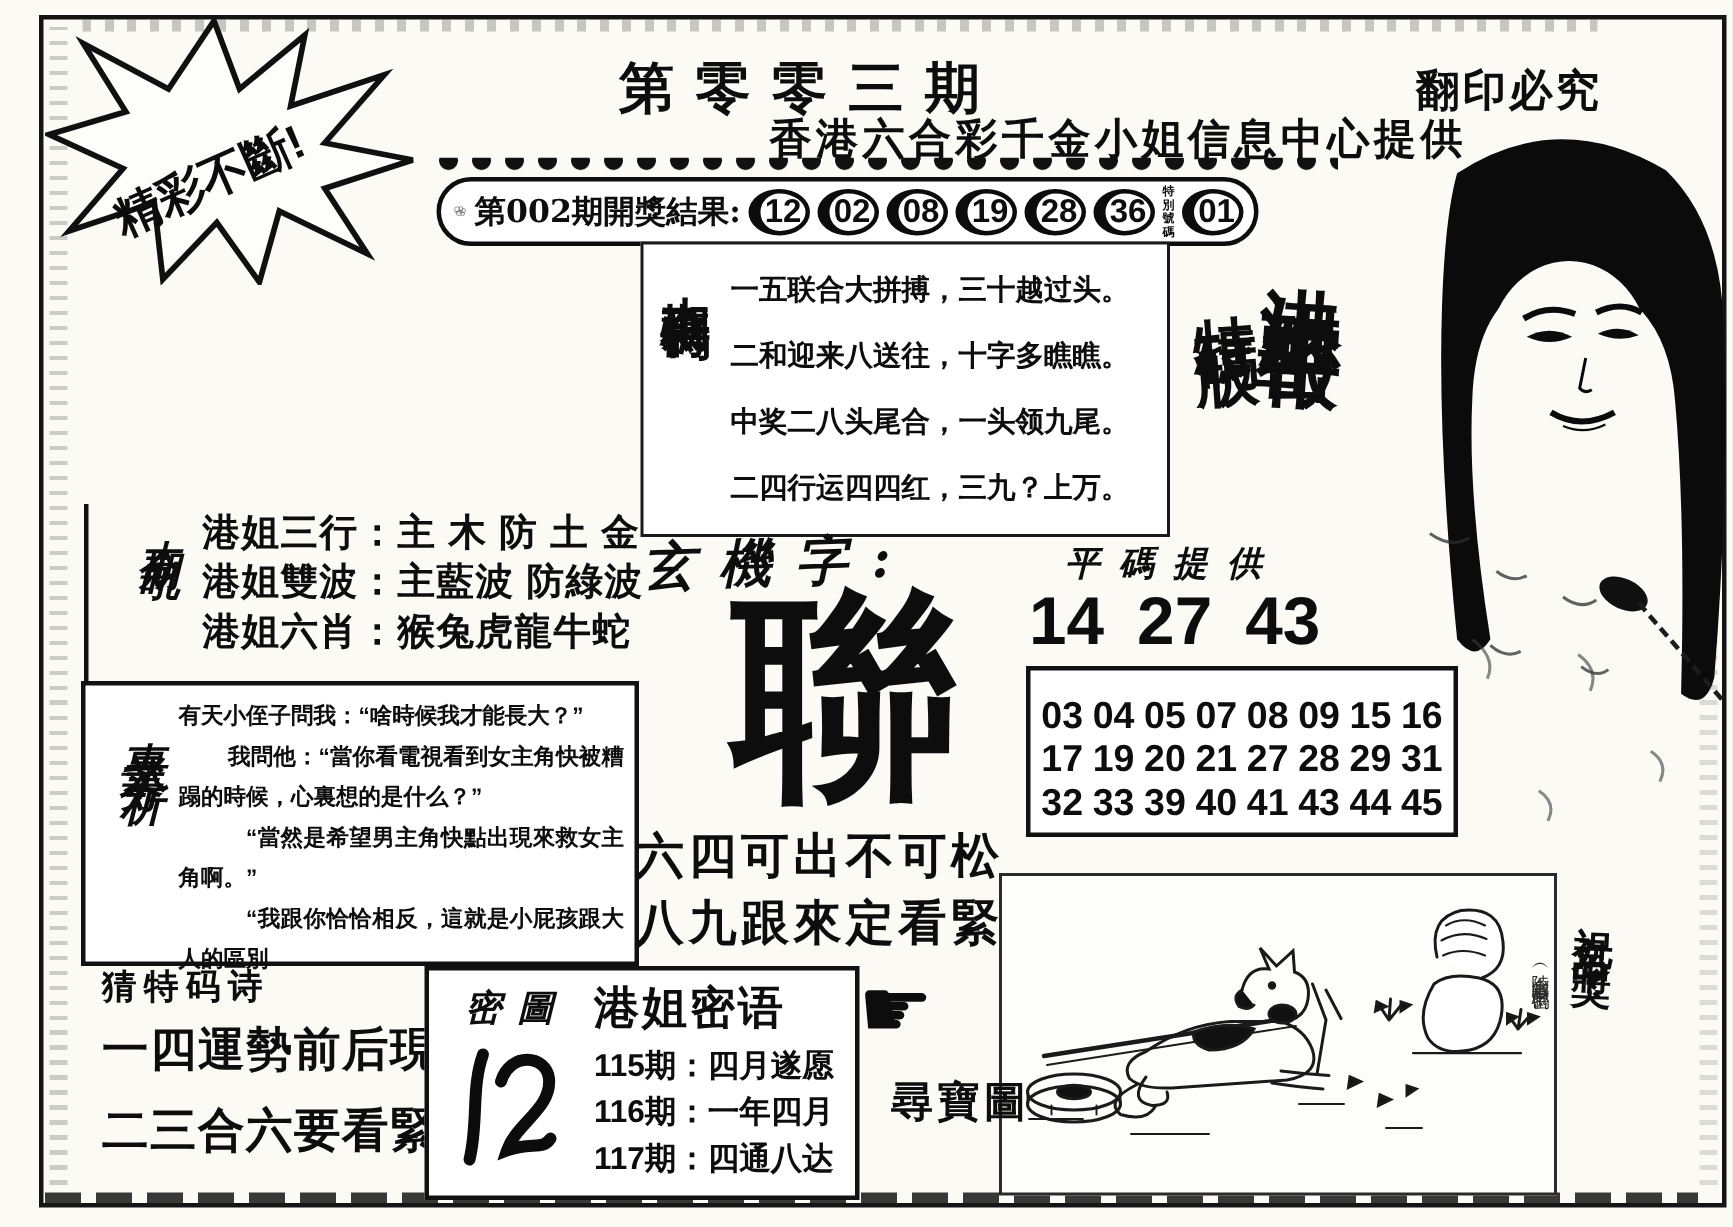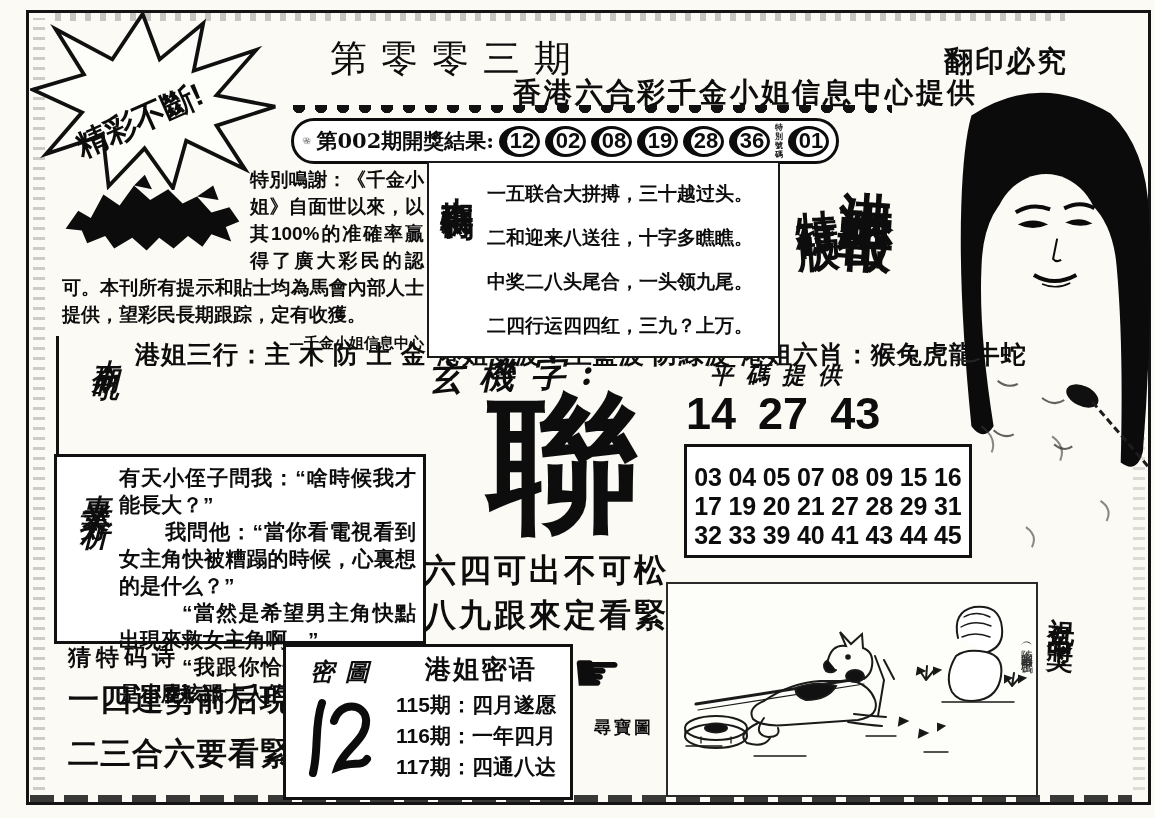--- a/index.html
+++ b/index.html
@@ -7,21 +7,21 @@
         font-family:"Liberation Sans",sans-serif;color:#0d0d0d}
   .abs{position:absolute}
   .frame{left:26px;top:10px;width:1119px;height:789px;border:3px solid #141414}
   
   .noise-v{width:12px;background:repeating-linear-gradient(0deg,rgba(20,20,20,.45) 0 3px,transparent 3px 10px);opacity:.45}
   .noise-left{left:33px;top:18px;height:772px}
   .noise-right{left:1133px;top:290px;height:500px;opacity:.3}
   .noise-top{left:55px;top:13px;width:1010px;height:8px;background:repeating-linear-gradient(90deg,rgba(20,20,20,.5) 0 6px,transparent 6px 15px);opacity:.45}
   .bottom-dash{left:30px;top:795px;width:1102px;height:9px;background:repeating-linear-gradient(90deg,#161616 0 24px,transparent 24px 34px);opacity:.85}
   
-  .title-issue{left:330px;top:34px;width:420px;font-size:37px;font-weight:400;
+  .title-issue{left:330px;top:34px;width:420px;text-align:center;font-size:37px;font-weight:700;
                letter-spacing:14px;font-family:"DejaVu Serif",serif}
   .title-provider{left:78px;top:74px;width:900px;text-align:right;font-size:28px;font-weight:900;
                letter-spacing:3px;font-family:Liberation Sans, sans-serif}
   .copyright{left:901px;top:44px;width:210px;font-size:29px;font-weight:900;line-height:34px;
              letter-spacing:2px;text-align:center}
   .scallop{left:288px;top:105px;width:604px;height:11px;
            background:radial-gradient(circle at 11px 2px,#111 6px,transparent 6.5px);
            background-size:22px 11px;background-repeat:repeat-x}
   
   .results-bar{left:291px;top:118px;width:548px;height:46px;border:3px solid #0d0d0d;border-radius:23px;
@@ -31,27 +31,27 @@
        display:flex;align-items:center;justify-content:center;font-weight:900;font-size:22px;box-sizing:border-box}
   .special-label{width:19px;font-size:8px;line-height:9px;font-weight:bold;text-align:right}
   
   .thanks{left:62px;top:166px;width:362px;font-size:19px;font-weight:700;line-height:27px;text-align:justify}
   .horse-wrap{float:left;width:180px;height:96px;margin:4px 8px 0 0}
   .signature{text-align:right;font-size:15px;font-weight:900;font-family:"DejaVu Serif",serif;margin-top:2px}
   
   .roar{left:56px;top:336px;width:364px;height:122px;border-left:3px solid #111}
   .roar-title{position:absolute;left:28px;top:2px;writing-mode:vertical-rl;text-orientation:upright;
               font-size:27px;font-family:"DejaVu Serif",serif;font-weight:700;font-style:italic;letter-spacing:7px}
-  .roar-rows{position:absolute;left:76px;top:2px;display:flex;flex-direction:row;gap:10px}
+  .roar-rows{position:absolute;left:76px;top:2px;display:flex;flex-direction:column;}
   .roar-row{font-size:25px;font-weight:900;letter-spacing:1px;white-space:nowrap}
   
   .analysis{left:54px;top:454px;width:366px;height:184px;border:3px solid #111;background:#fff}
   .analysis-title{position:absolute;left:18px;top:14px;writing-mode:vertical-rl;text-orientation:upright;
               font-size:29px;font-family:"DejaVu Serif",serif;font-style:italic;font-weight:700;letter-spacing:9px}
-  .analysis-body{position:absolute;left:62px;top:7px;width:297px;font-size:21px;font-weight:700;line-height:27px;text-align:justify}
+  .analysis-body{position:absolute;left:62px;top:7px;width:297px;font-size:15px;font-weight:700;line-height:27px;text-align:justify}
   .analysis-body p{margin:0}
   .i2{text-indent:2.2em}.i3{text-indent:3em}
   
   .guess{left:68px;top:642px;width:230px}
   .guess-title{font-size:23px;font-weight:900;font-family:"DejaVu Serif",serif;letter-spacing:5px;}
   .guess-line{font-size:31px;font-weight:900;letter-spacing:1px;line-height:54px;white-space:nowrap}
   
   .poem{left:427px;top:161px;width:349px;height:193px;border:2px solid #1a1a1a;background:#fff}
   .poem-title{position:absolute;left:5px;top:8px;writing-mode:vertical-rl;text-orientation:upright;
               font-size:33px;font-weight:900;font-family:"DejaVu Serif",serif;letter-spacing:4px}
@@ -82,24 +82,24 @@
   .wish-main{left:1044px;top:596px;writing-mode:vertical-rl;text-orientation:upright;font-size:27px;
              font-family:"DejaVu Serif",serif;font-weight:700;letter-spacing:9px;transform:rotate(3deg)}
   .wish-sub{left:1018px;top:638px;writing-mode:vertical-rl;text-orientation:upright;font-size:12px;
             font-family:"DejaVu Serif",serif;color:#2b2b2b;letter-spacing:2px}
   
   .secret{left:283px;top:644px;width:284px;height:150px;border:3px solid #111;background:#fff}
   .map-label{position:absolute;left:24px;top:9px;font-size:24px;font-weight:700;
              font-family:"DejaVu Serif",serif;font-style:italic;letter-spacing:11px}
   .map-glyph{position:absolute;left:16px;top:44px}
   .miyu{position:absolute;left:110px;top:5px;width:170px}
-  .miyu-title{font-size:26px;font-weight:900;text-align:center;letter-spacing:2px;margin-bottom:2px}
+  .miyu-title{font-size:30px;font-weight:900;letter-spacing:2px;margin-bottom:2px}
   .miyu-row{font-size:21px;font-weight:900;line-height:31px;white-space:nowrap}
   .hand{left:572px;top:642px;font-size:56px;line-height:62px}
-  .treasure-label{left:594px;top:716px;font-size:17px;font-weight:900;font-family:Liberation Mono, monospace;letter-spacing:3px}
+  .treasure-label{left:594px;top:716px;font-size:28px;font-weight:900;font-family:Liberation Mono, monospace;letter-spacing:3px}
 </style>
 </head>
 <body>
 
 <div id="page">
 
   <div class="abs frame"></div>
   <div class="abs noise-v noise-left"></div>
   <div class="abs noise-v noise-right"></div>
   <div class="abs noise-top"></div>
@@ -135,31 +135,20 @@
     <span class="num">19</span>
     <span class="num">28</span>
     <span class="num">36</span>
     <span class="special-label">
       <span>特別</span><br>
       <span>號碼</span>
     </span>
     <span class="num">01</span>
   </div>
 
-  <div class="abs thanks">
-    <span class="horse-wrap">
-      <svg width="180" height="96" viewBox="0 0 200 100">
-        <path d="M4,62 L18,42 L32,50 L46,24 L64,36 L80,14 L98,30 L118,18 L134,34 L150,26 L166,44 L186,38 L197,54 L182,60 L188,76 L166,68 L156,82 L140,70 L124,84 L108,72 L94,86 L78,72 L58,84 L48,70 L28,78 L22,64 Z" fill="#0c0c0c"></path>
-        <path d="M150,26 L168,14 L174,30 Z" fill="#0c0c0c"></path>
-        <path d="M80,14 L92,2 L100,18 Z" fill="#0c0c0c"></path>
-      </svg>
-    </span>
-    <span>特別鳴謝：《千金小姐》自面世以來，以其100%的准確率贏得了廣大彩民的認可。本刊所有提示和貼士均為馬會內部人士提供，望彩民長期跟踪，定有收獲。</span>
-    <div class="signature">—千金小姐信息中心</div>
-  </div>
 
   <div class="abs roar">
     <div class="roar-title">本期吼</div>
     <div class="roar-rows">
       <div class="roar-row">
         <span>港姐三行：</span><span>主 木 防 土 金</span>
       </div>
       <div class="roar-row">
         <span>港姐雙波：</span><span>主藍波 防綠波</span>
       </div>

